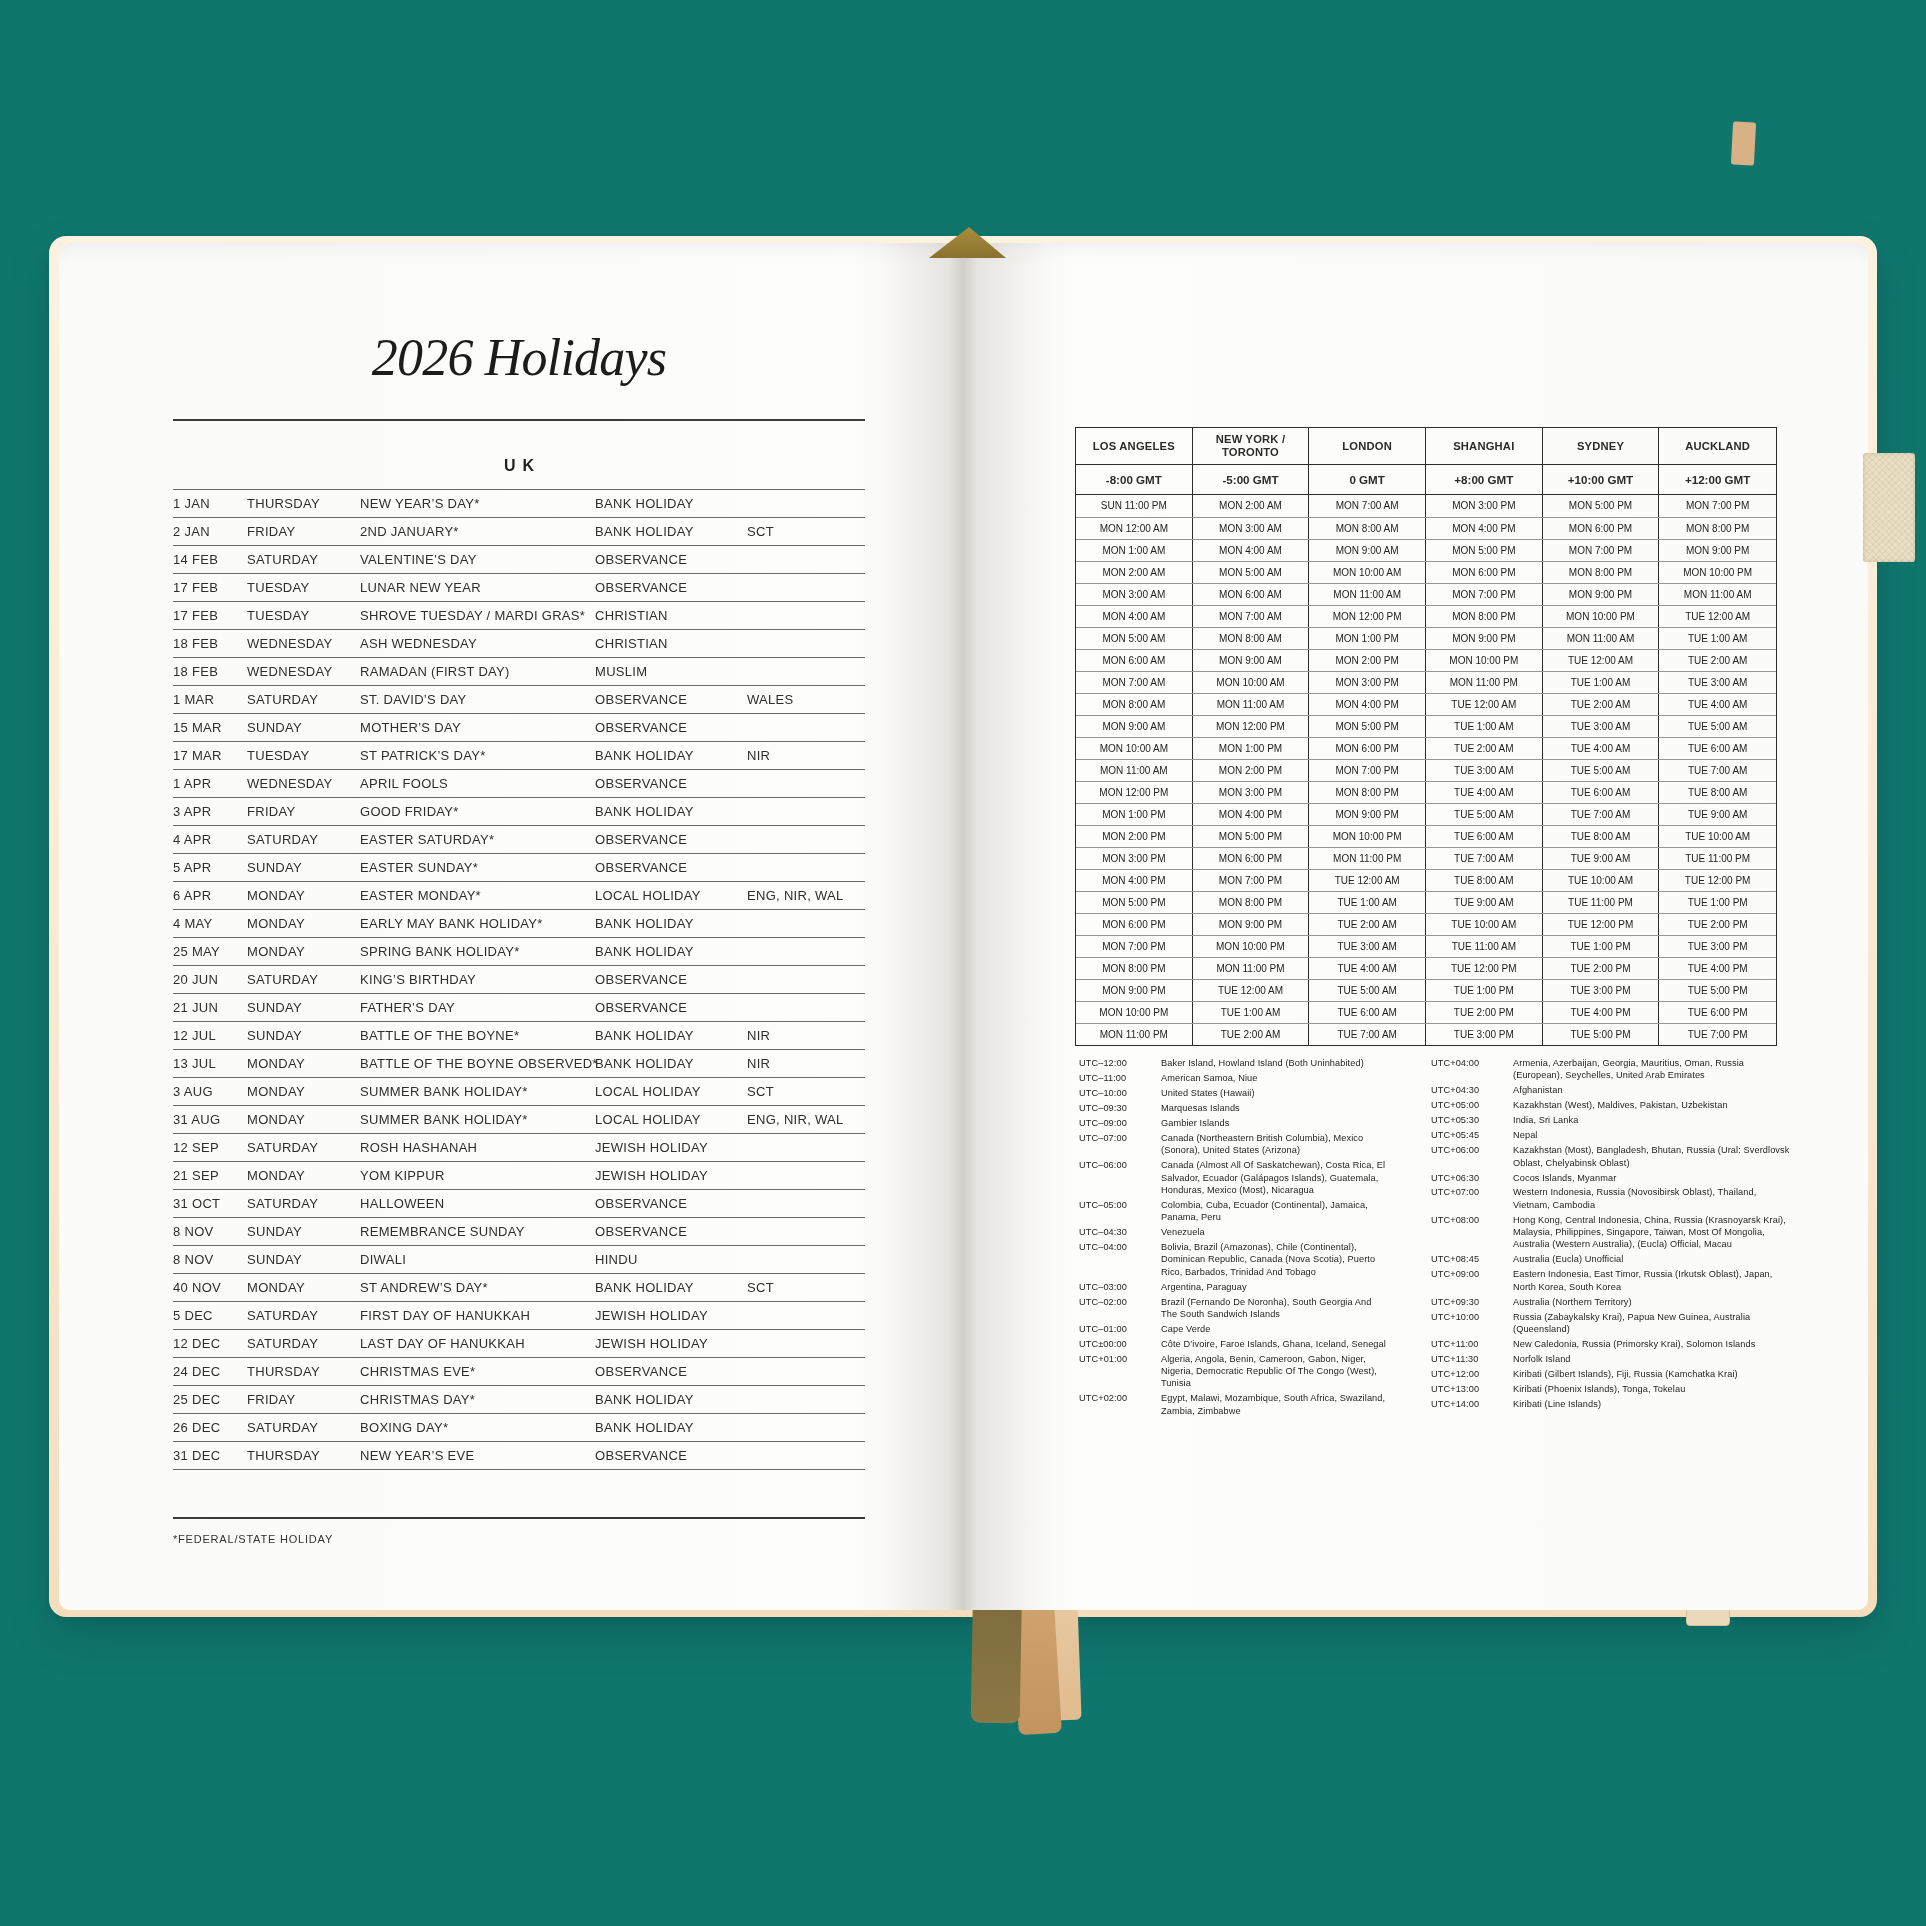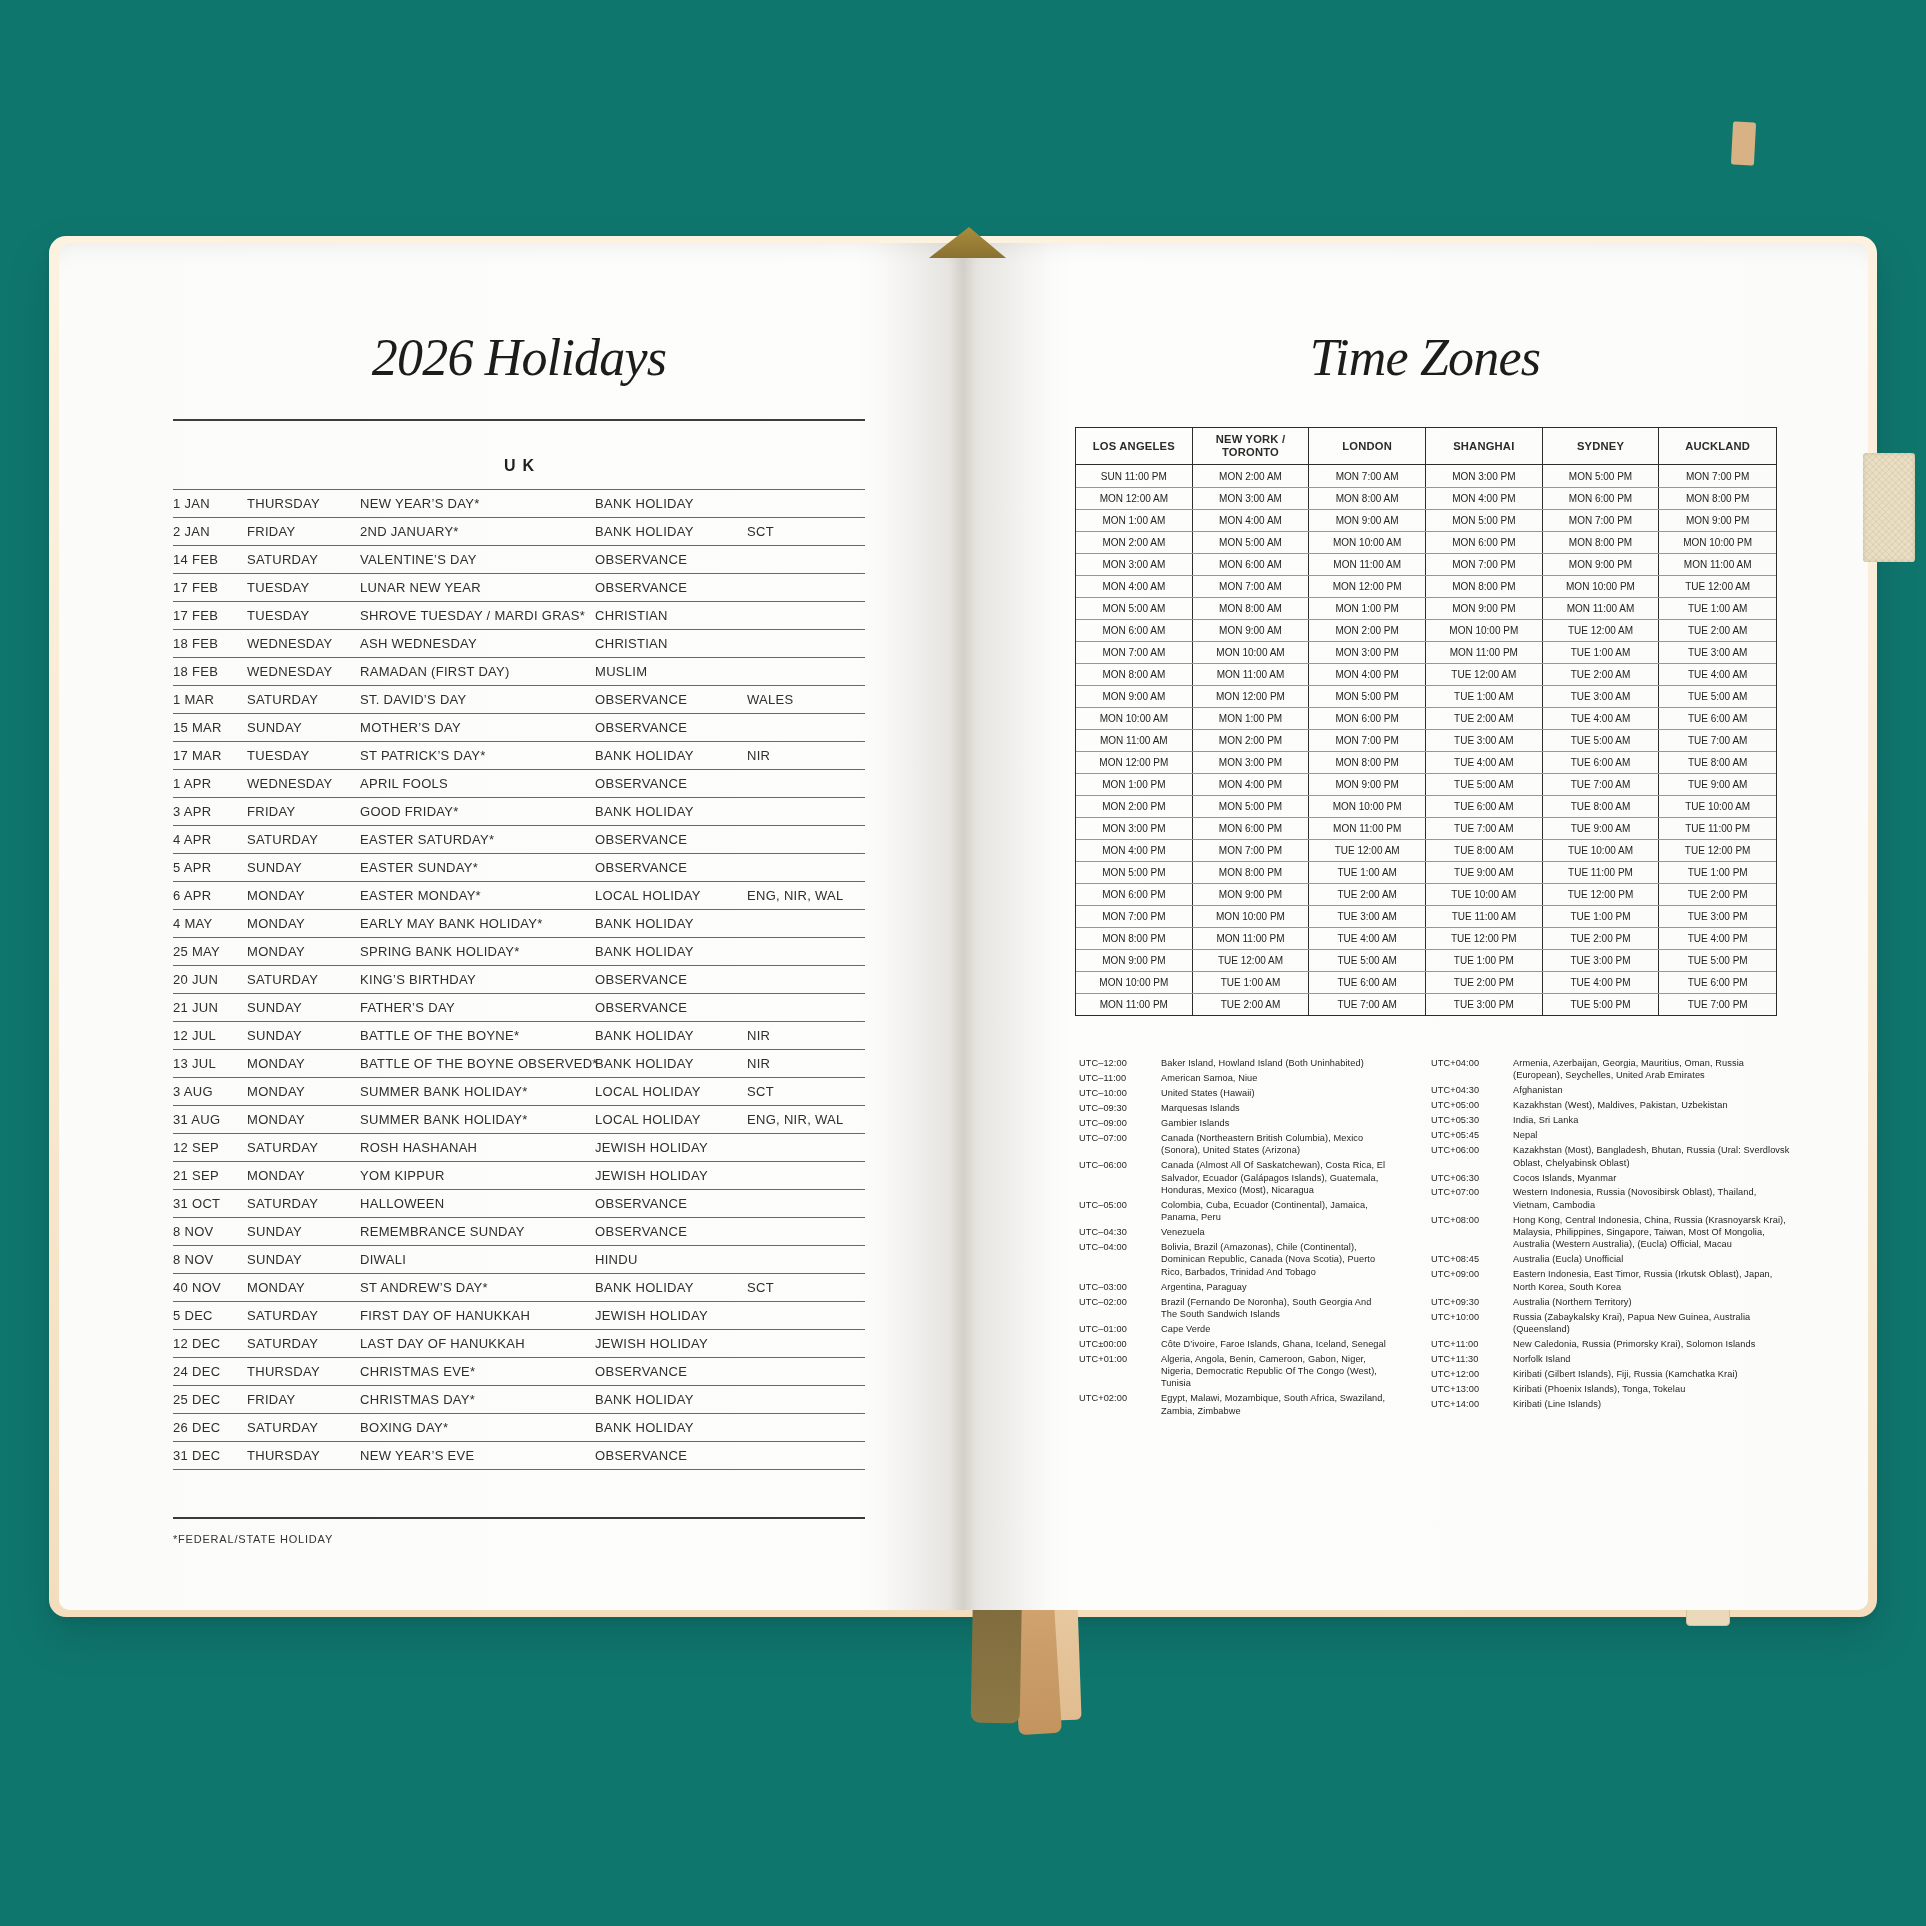--- a/index.html
+++ b/index.html
@@ -375,36 +375,50 @@
           <div></div>
         </div>
 
     </div>
 
     <div class="lp-bottom-rule"></div>
     <div class="lp-footnote">*FEDERAL/STATE HOLIDAY</div>
   </div>
 
   <div class="page right">
-    <div class="rp-title">Time Zones</div>
 
     <div class="tz-table">
       <div class="tz-row tz-head">
 
           <div class="tz-cell">LOS ANGELES</div>
 
           <div class="tz-cell">NEW YORK / TORONTO</div>
 
           <div class="tz-cell">LONDON</div>
 
           <div class="tz-cell">SHANGHAI</div>
 
           <div class="tz-cell">SYDNEY</div>
 
           <div class="tz-cell">AUCKLAND</div>
+
+      </div>
+      <div class="tz-row tz-gmt">
+
+          <div class="tz-cell">-8:00 GMT</div>
+
+          <div class="tz-cell">-5:00 GMT</div>
+
+          <div class="tz-cell">0 GMT</div>
+
+          <div class="tz-cell">+8:00 GMT</div>
+
+          <div class="tz-cell">+10:00 GMT</div>
+
+          <div class="tz-cell">+12:00 GMT</div>
 
       </div>
       <div class="tz-body">
 
           <div class="tz-row tz-data">
             <div class="tz-cell">SUN 11:00 PM</div>
             <div class="tz-cell">MON 2:00 AM</div>
             <div class="tz-cell">MON 7:00 AM</div>
             <div class="tz-cell">MON 3:00 PM</div>
             <div class="tz-cell">MON 5:00 PM</div>

